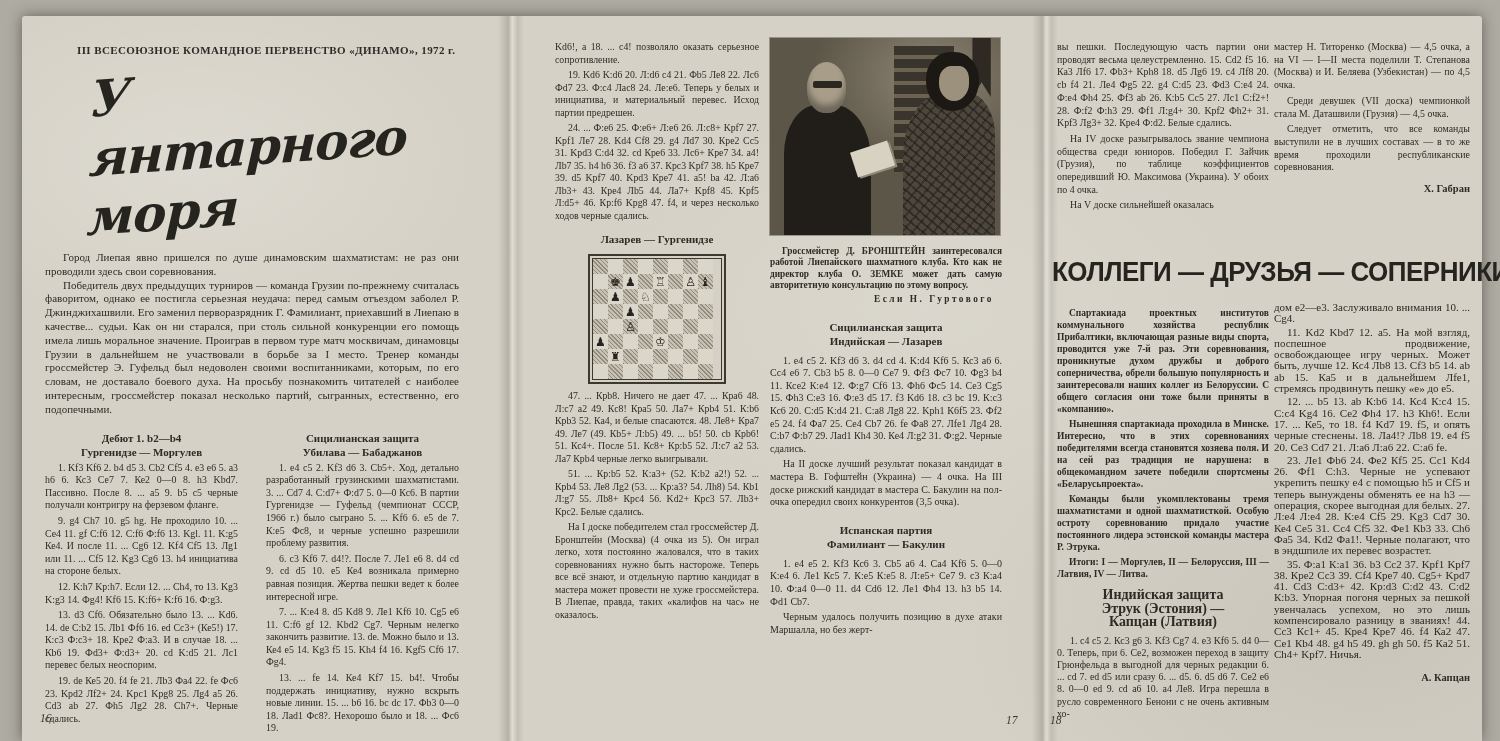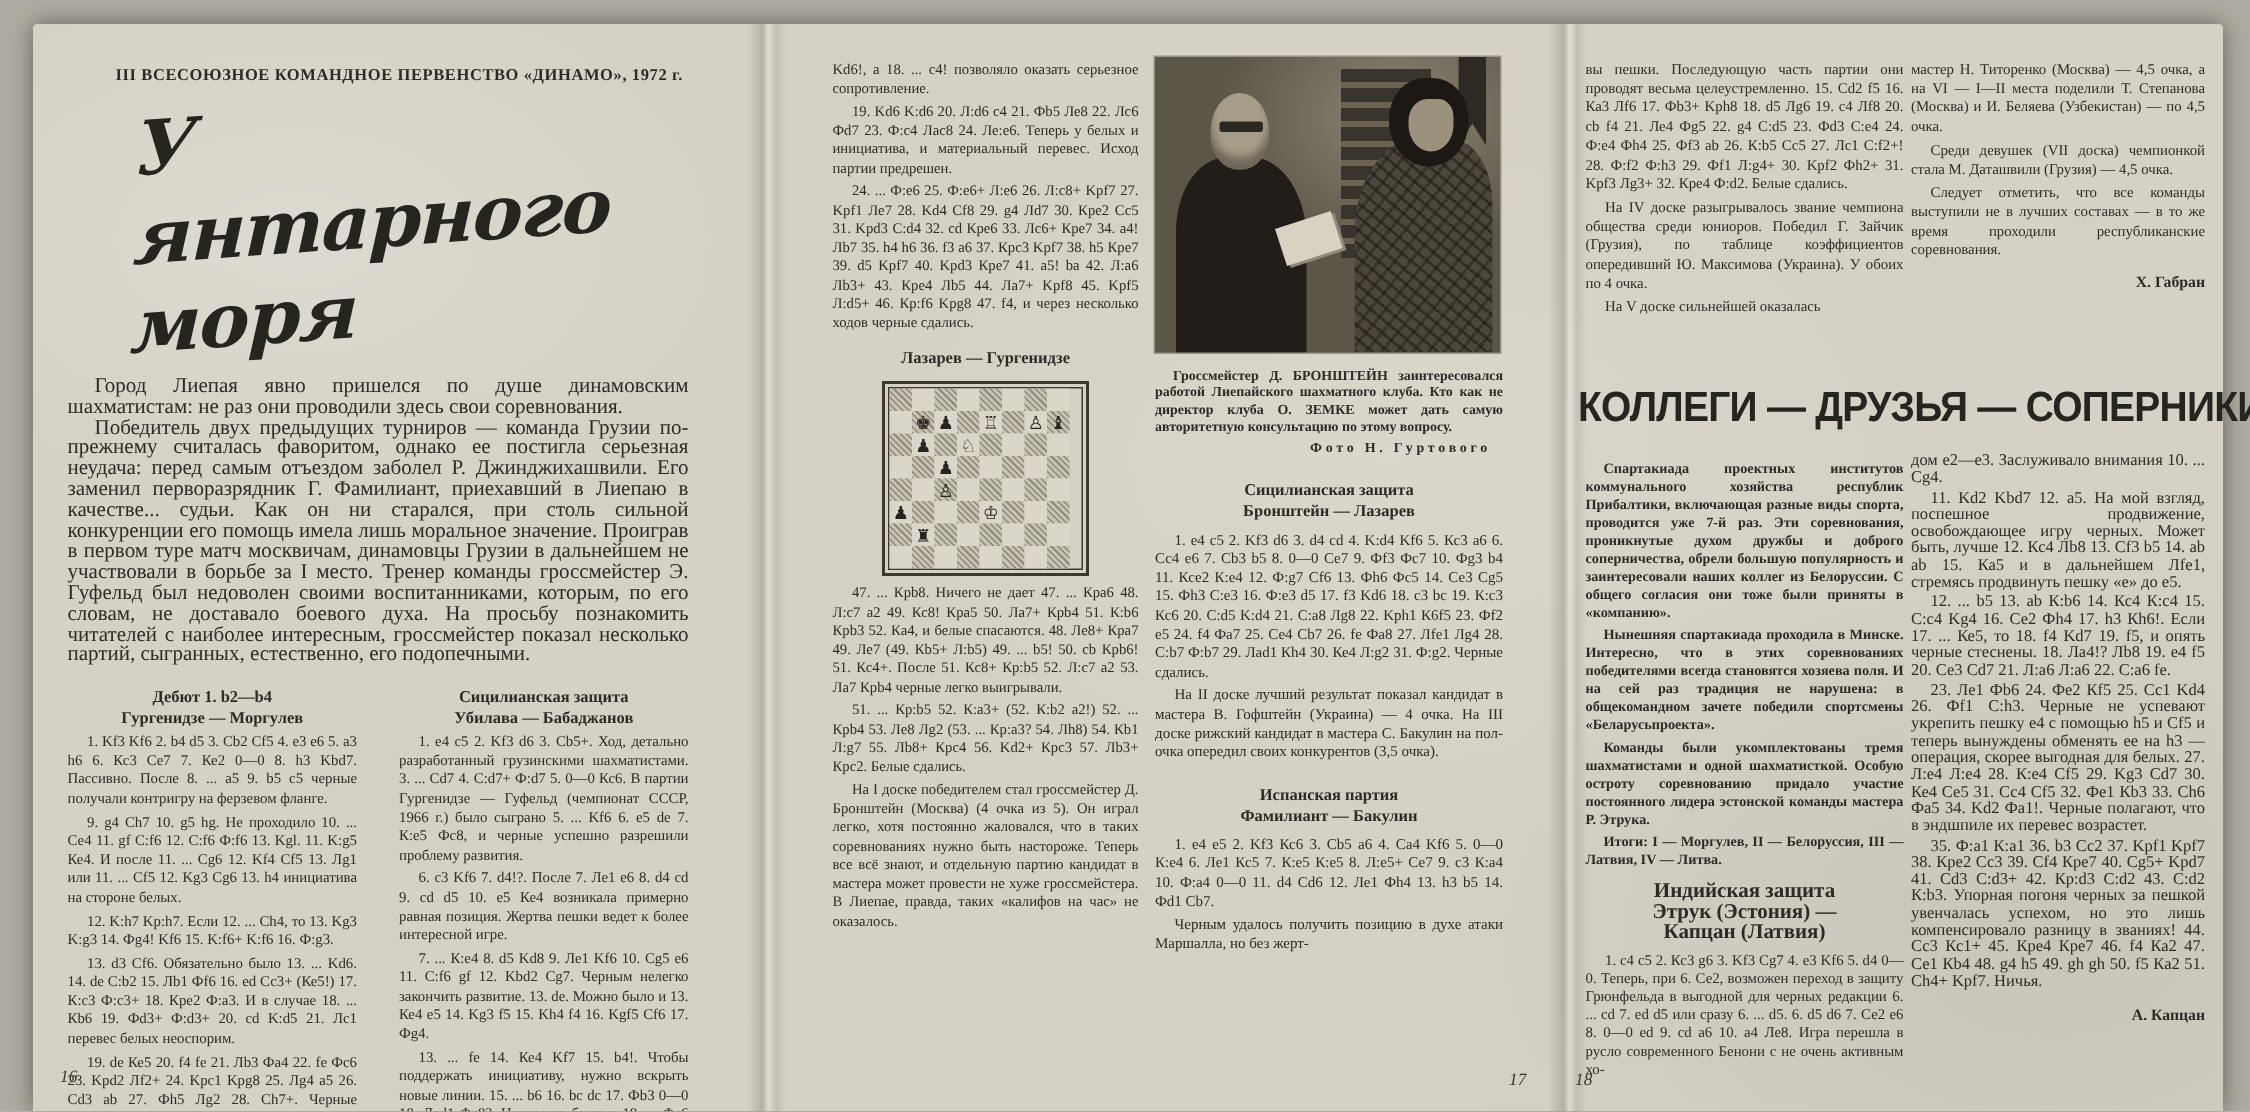--- a/index.html
+++ b/index.html
@@ -21,21 +21,21 @@
   .mv{font-size:9.9px;line-height:12.6px;text-align:justify;text-indent:13px;margin-top:3px;}
   .gamehead{font-weight:bold;font-size:11px;line-height:14px;text-align:center;margin-top:10px;}
   .gamehead div{white-space:nowrap;}
 
   
   #p16{position:absolute;left:45px;top:44px;width:414px;}
   .kicker{font-weight:bold;font-size:11px;letter-spacing:.4px;margin-left:32px;white-space:nowrap;}
   .script-title{font-family:"DejaVu Serif",serif;font-style:italic;font-weight:bold;
      font-size:50px;letter-spacing:-1px;transform:rotate(-4deg) skewX(-6deg);
      transform-origin:left center;margin:14px 0 4px 44px;color:#26241f;}
-  .intro p{font-size:14px;line-height:13.8px;text-align:justify;text-indent:18px;}
+  .intro p{font-size:11px;line-height:13.8px;text-align:justify;text-indent:18px;}
   .gamesrow{display:flex;gap:28px;margin-top:4px;}
   .subcol{width:50%;}
   .standings{border-collapse:collapse;margin:12px 0 0 50px;font-size:10.8px;line-height:13.5px;}
   .standings th{font-weight:normal;border-top:1px solid #534f46;border-bottom:1px solid #534f46;
      padding:2px 2px;text-align:center;}
   .standings td{padding:0 2px;text-align:center;min-width:36px;}
   .standings td.tname{text-align:left;min-width:128px;}
   .standings td.diag{font-family:"DejaVu Sans",sans-serif;font-size:11px;}
 
   
@@ -247,24 +247,24 @@
       <div class="flag"></div>
       <div class="man-body"></div>
       <div class="man-head"></div>
       <div class="glasses"></div>
       <div class="woman-body"></div>
       <div class="woman-hair"></div>
       <div class="woman-face"></div>
       <div class="book"></div>
     </div>
     <p class="caption">Гроссмейстер Д. БРОНШТЕЙН заинтересовался работой Лиепайского шахматного клуба. Кто как не директор клуба О. ЗЕМКЕ может дать самую авторитетную консультацию по этому вопросу.</p>
-    <p class="credit">Фото Н. Гуртового</p>
+    <p class="credit">Если Н. Гуртового</p>
     <div class="gamehead" style="margin-top:16px">
       <div>Сицилианская защита</div>
-      <div>Бронштейн — Лазарев</div>
+      <div>Индийская — Лазарев</div>
     </div>
     <p class="mv" style="margin-top:7px">1. е4 с5 2. Kf3 d6 3. d4 cd 4. K:d4 Kf6 5. Кс3 а6 6. Сс4 е6 7. Сb3 b5 8. 0—0 Се7 9. Фf3 Фс7 10. Фg3 b4 11. Ксе2 К:е4 12. Ф:g7 Cf6 13. Фh6 Фс5 14. Се3 Cg5 15. Фh3 С:е3 16. Ф:е3 d5 17. f3 Kd6 18. с3 bc 19. К:с3 Кс6 20. C:d5 K:d4 21. С:а8 Лg8 22. Kph1 К6f5 23. Фf2 е5 24. f4 Фа7 25. Се4 Сb7 26. fe Фа8 27. Лfе1 Лg4 28. С:b7 Ф:b7 29. Лаd1 Кh4 30. Ке4 Л:g2 31. Ф:g2. Черные сдались.</p>
     <p class="mv">На II доске лучший результат показал кандидат в мастера В. Гофштейн (Украина) — 4 очка. На III доске рижский кандидат в мастера С. Бакулин на пол-очка опередил своих конкурентов (3,5 очка).</p>
     <div class="gamehead" style="margin-top:14px">
       <div>Испанская партия</div>
       <div>Фамилиант — Бакулин</div>
     </div>
     <p class="mv" style="margin-top:7px">1. е4 е5 2. Kf3 Кс6 3. Сb5 а6 4. Са4 Kf6 5. 0—0 К:е4 6. Ле1 Кс5 7. К:е5 К:е5 8. Л:е5+ Се7 9. с3 К:а4 10. Ф:а4 0—0 11. d4 Cd6 12. Ле1 Фh4 13. h3 b5 14. Фd1 Сb7.</p>
     <p class="mv">Черным удалось получить позицию в духе атаки Маршалла, но без жерт-</p>
   </section>

